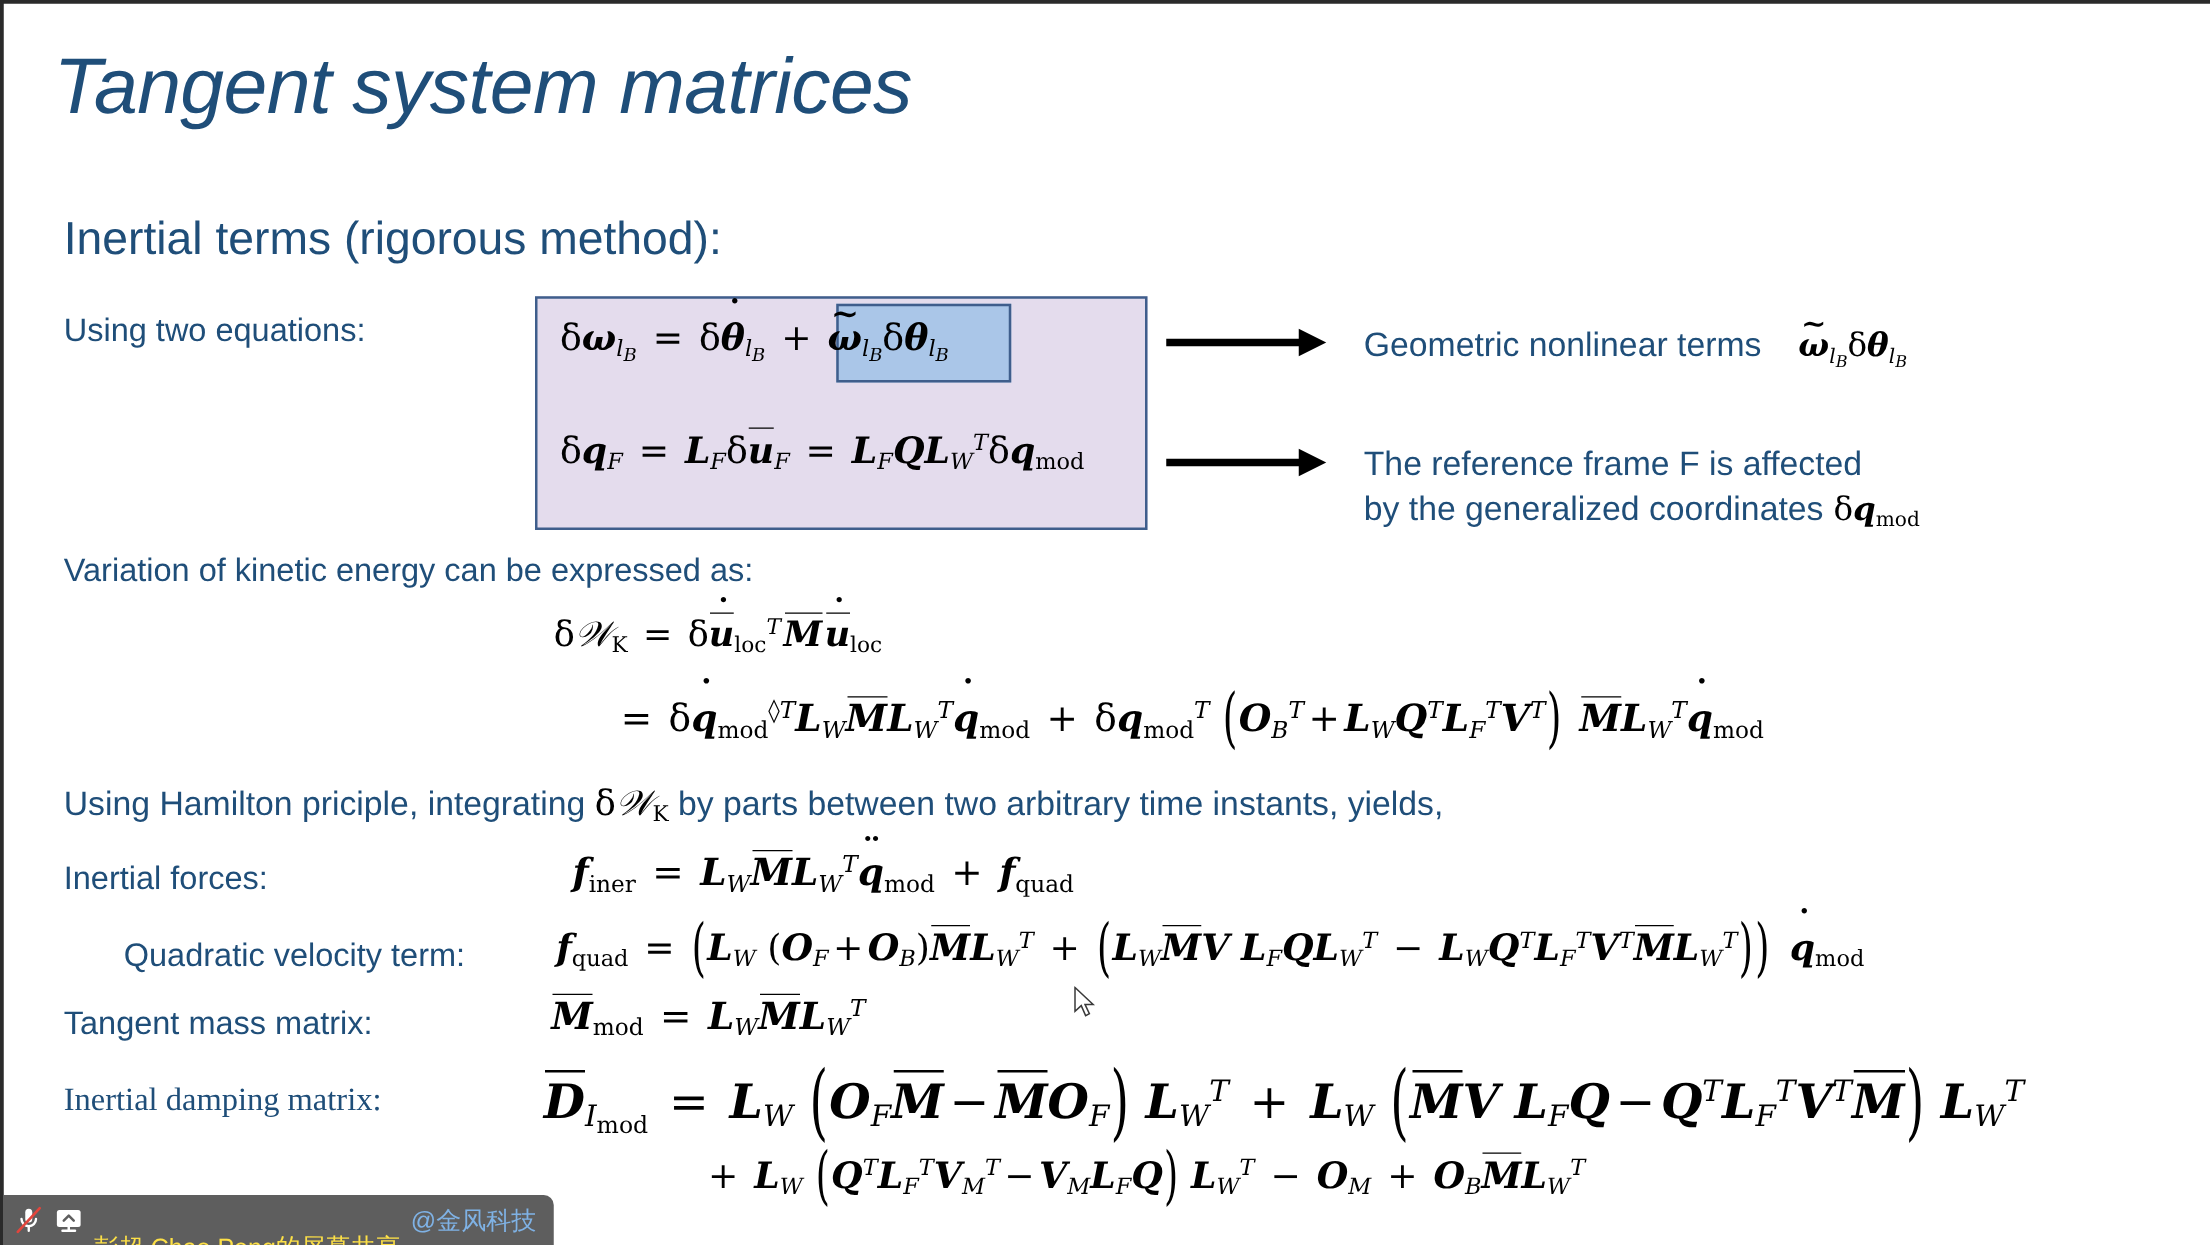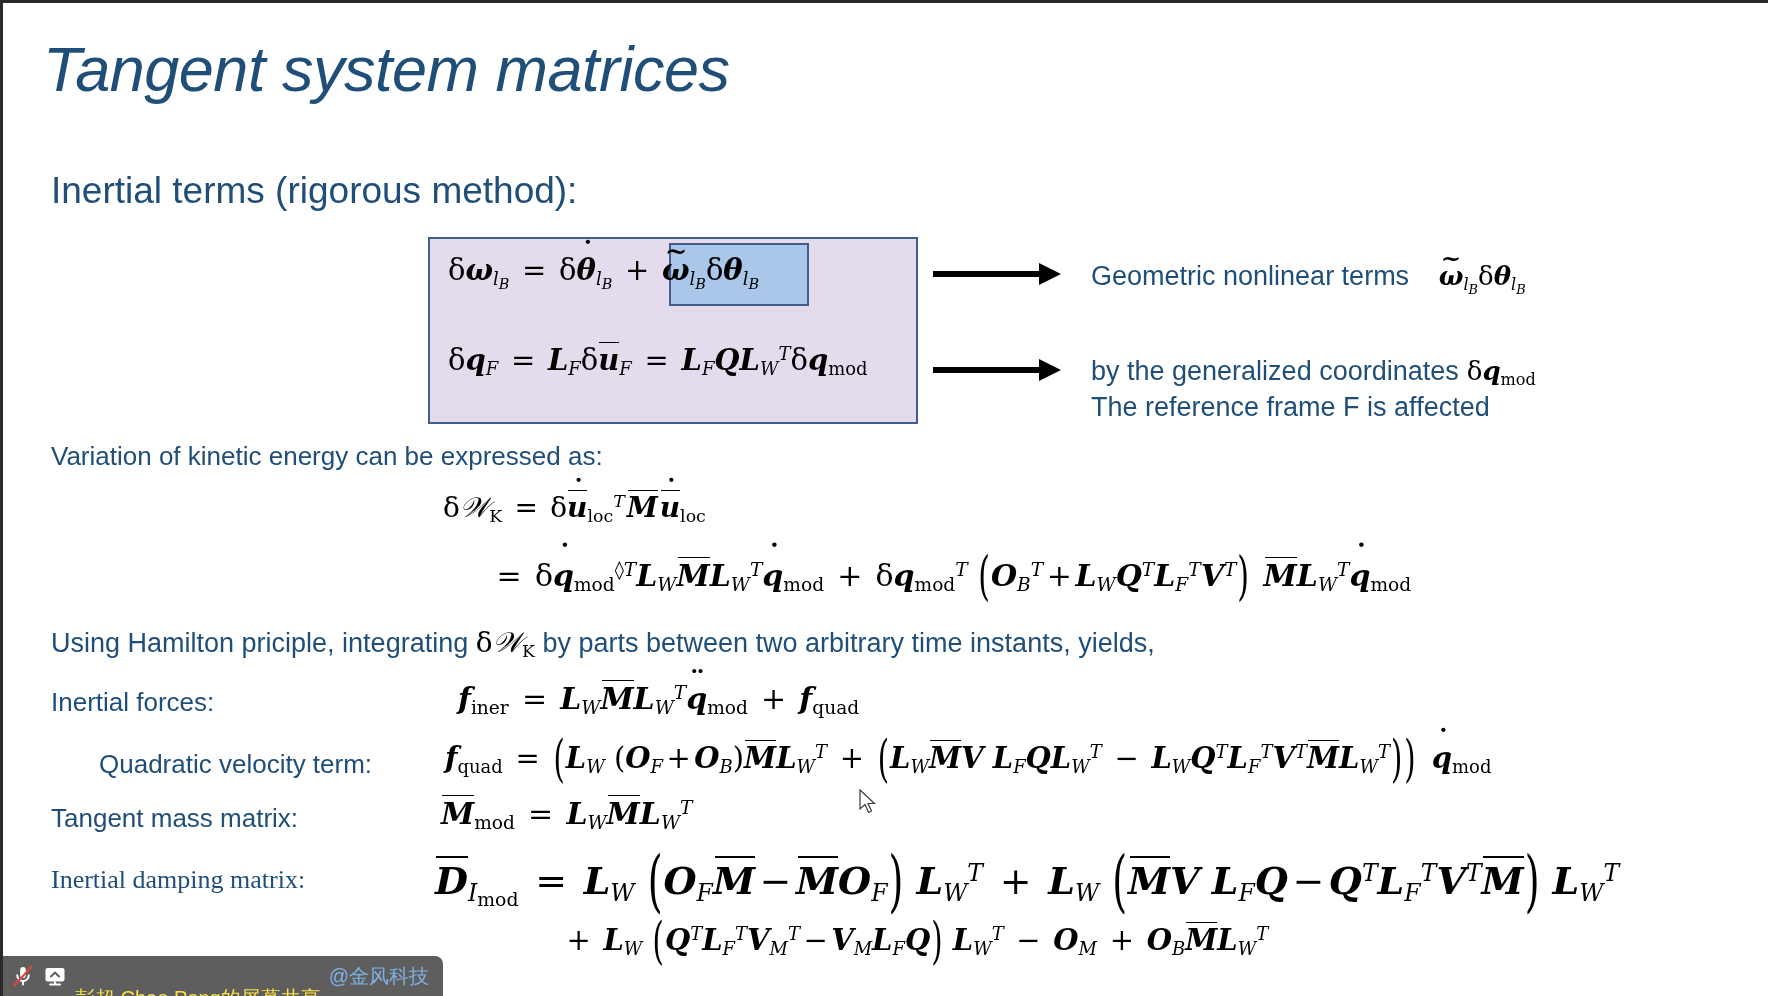--- a/index.html
+++ b/index.html
@@ -221,20 +221,21 @@
 </style>
 </head>
 <body>
 
 <div id="slide">
 
   <div class="title">Tangent system matrices</div>
 
   <div class="subhead">Inertial terms (rigorous method):</div>
 
+  <div class="label" style="left:48px; top:246px;">Using two equations:</div>
 
   <div id="eqbox"></div>
   <div id="eqbox-inner-highlight"></div>
 
   <div class="math eqline" style="left:445px; top:250px;">
     <span class="mup">δ</span><span class="mbi">ω</span><sub><span class="mi">l</span><sub class="s2"><span class="mi">B</span></sub></sub>
     <span class="op">=</span>
     <span class="mup">δ</span><span class="dot1 mbi">θ</span><sub><span class="mi">l</span><sub class="s2"><span class="mi">B</span></sub></sub>
     <span class="op">+</span>
     <span class="tildeov mbi">ω</span><sub><span class="mi">l</span><sub class="s2"><span class="mi">B</span></sub></sub><span class="mup">δ</span><span class="mbi">θ</span><sub><span class="mi">l</span><sub class="s2"><span class="mi">B</span></sub></sub>
@@ -259,24 +260,24 @@
   </div>
 
   <div class="righttext" style="left:1088px; top:255px;">
     <span>Geometric nonlinear terms</span>
     <span class="math" style="font-size:26px; margin-left:22px;">
       <span class="tildeov mbi">ω</span><sub><span class="mi">l</span><sub class="s2"><span class="mi">B</span></sub></sub><span class="mup">δ</span><span class="mbi">θ</span><sub><span class="mi">l</span><sub class="s2"><span class="mi">B</span></sub></sub>
     </span>
   </div>
 
   <div class="righttext" style="left:1088px; top:350px;">
+    <div>The reference frame F is affected</div>
     <div>
       <span>by the generalized coordinates</span><span class="math" style="font-size:26px; margin-left:8px;"><span class="mup">δ</span><span class="mbi">q</span><sub class="up">mod</sub></span>
     </div>
-    <div>The reference frame F is affected</div>
   </div>
 
   <div class="label" style="left:48px; top:438px;">Variation of kinetic energy can be expressed as:</div>
 
   <div class="math" style="position:absolute; left:440px; top:488px; font-size:28px;">
     <span class="mup">δ</span><span class="mi" style="font-family:'DejaVu Serif',serif;">𝒲</span><sub class="up">K</sub>
     <span class="op">=</span>
     <span class="mup">δ</span><span class="ovl"><span class="dot1 mbi">u</span></span><sub class="up">loc</sub><sup><span class="mi">T</span></sup><span class="ovl mbi" style="margin-left:2px;">M</span><span class="ovl" style="margin-left:2px;"><span class="dot1 mbi">u</span></span><sub class="up">loc</sub>
   </div>
 

